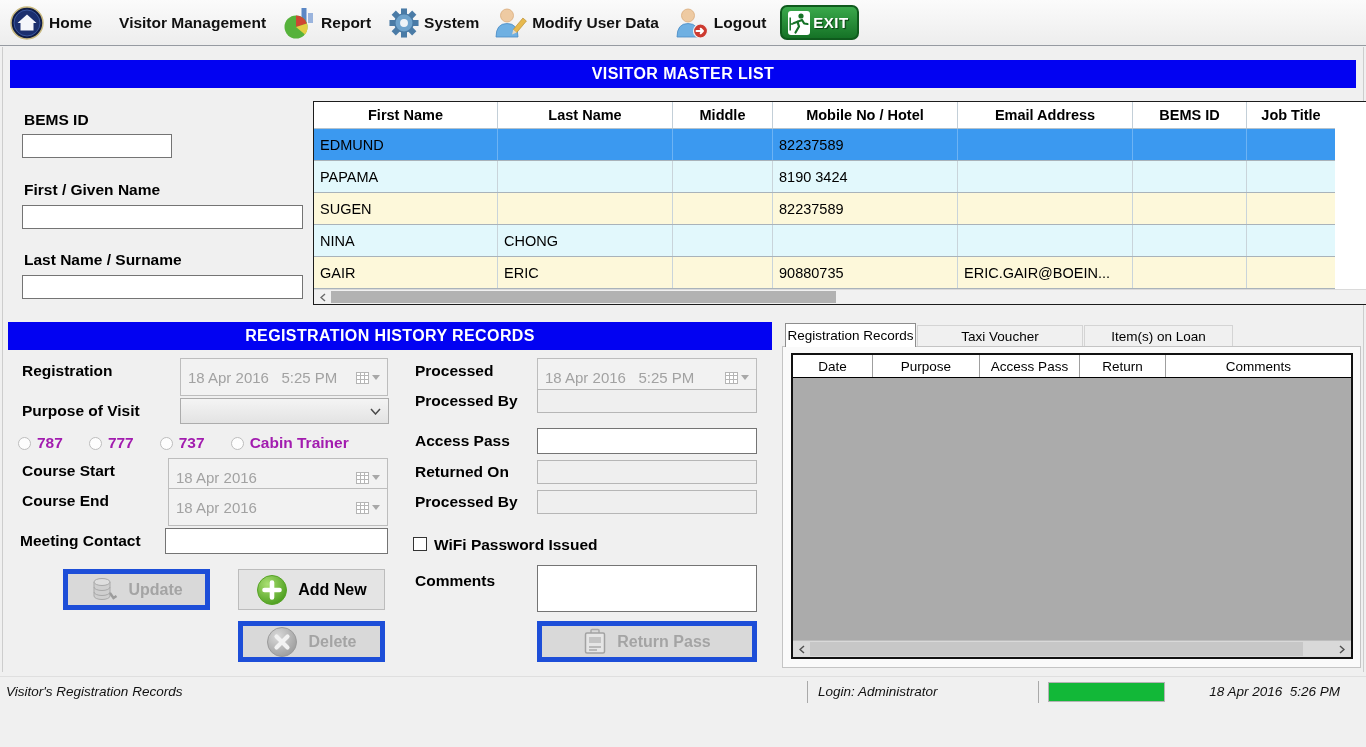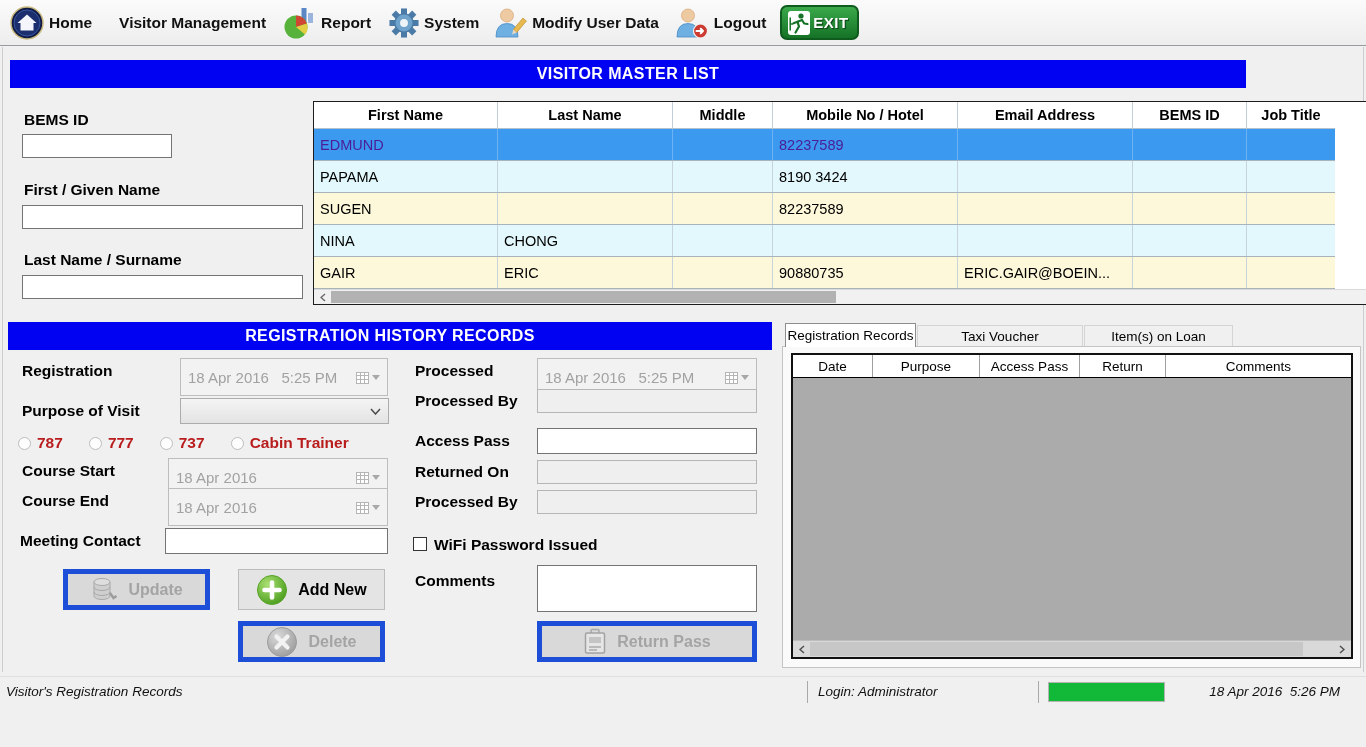--- a/index.html
+++ b/index.html
@@ -44,21 +44,21 @@
   .disfield {
     position:absolute; height:24px; background:#efefef; border:1px solid #b6b6b6;
   }
   .combo {
     position:absolute; height:26px; background:linear-gradient(#f4f4f4,#e3e3e3);
     border:1px solid #acacac; display:flex; align-items:center;
   }
   .combo .arr { margin-left:auto; margin-right:7px; display:flex; }
   .radio-row { position:absolute; display:flex; align-items:center; }
   .radio { width:13px; height:13px; border-radius:50%; border:1px solid #bdbdbd; background:#fdfdfd; }
-  .radio-lbl { font-weight:bold; font-size:15.5px; color:#b91c1c; margin:0 0 0 6px; }
+  .radio-lbl { font-weight:bold; font-size:15.5px; color:#a21caf; margin:0 0 0 6px; }
   .chk { position:absolute; width:14px; height:14px; border:1px solid #333; background:#fff; }
   
   .btn {
     position:absolute; display:flex; align-items:center; justify-content:center; gap:10px;
     font-weight:bold; font-size:16px;
   }
   .btn-dis { background:#d9d9d9; border:5px solid #1d4ed8; color:#a4a4a4; }
   .btn-en  { background:#e4e4e4; border:1px solid #bcbcbc; color:#000; }
   
   .mgrid {
@@ -69,21 +69,21 @@
   .mg-hc {
     display:flex; align-items:center; justify-content:center;
     font-weight:bold; font-size:14.5px; border-right:1px solid #c3cfd8; overflow:hidden; white-space:nowrap;
   }
   .mg-row { display:flex; height:32px; border-bottom:1px solid #a9b3ba; width:1021px; }
   .mg-c {
     display:flex; align-items:center; padding-left:6px; font-size:14.5px;
     border-right:1px solid #c9d4da; overflow:hidden; white-space:nowrap;
   }
   .c0{width:184px}.c1{width:175px}.c2{width:100px}.c3{width:185px}.c4{width:175px}.c5{width:114px}.c6{flex:1;border-right:none}
-  .row-sel  { background:#3b99f0; color:#4c1d95; }
+  .row-sel  { background:#3b99f0; color:#000000; }
   .row-sel .mg-c { border-right-color:#6db3f4; }
   .row-cyan { background:#e2f8fc; }
   .row-yel  { background:#fdf8da; }
   
   .vscroll {
     position:absolute; right:0; top:0; bottom:15px; width:17px;
     background:#f3f3f3; border-left:1px solid #dadada;
   }
   .vthumb { position:absolute; left:1px; right:1px; top:17px; height:74px; background:#cdcdcd; }
   .sarrow { position:absolute; display:flex; align-items:center; justify-content:center; }
@@ -194,21 +194,21 @@
         <path d="M10.5 11.8 L6.5 13.2" stroke="#157226" stroke-width="2.2" stroke-linecap="round"></path>
         <path d="M3.2 7.5 V20.5 M3.2 14 H6.2" stroke="#157226" stroke-width="1.5"></path>
       </svg>
       <span>EXIT</span>
     </div>
   </div>
 
   <div class="edge" style="left:2px;"></div>
   <div class="edge" style="left:1363px;"></div>
 
-  <div class="banner" style="left:10px; top:60px; width:1236px; height:28px;">
+  <div class="banner" style="left:10px; top:60px; width:1346px; height:28px;">
     <span>VISITOR MASTER LIST</span>
   </div>
 
   <div class="lbl" style="left:24px; top:111px;">BEMS ID</div>
   <input class="textbox" style="left: 22px; top: 134px; width: 150px; height: 24px;">
   <div class="lbl" style="left:24px; top:181px;">First / Given Name</div>
   <input class="textbox" style="left: 22px; top: 205px; width: 281px; height: 24px;">
   <div class="lbl" style="left:24px; top:251px;">Last Name / Surname</div>
   <input class="textbox" style="left: 22px; top: 275px; width: 281px; height: 24px;">
 

